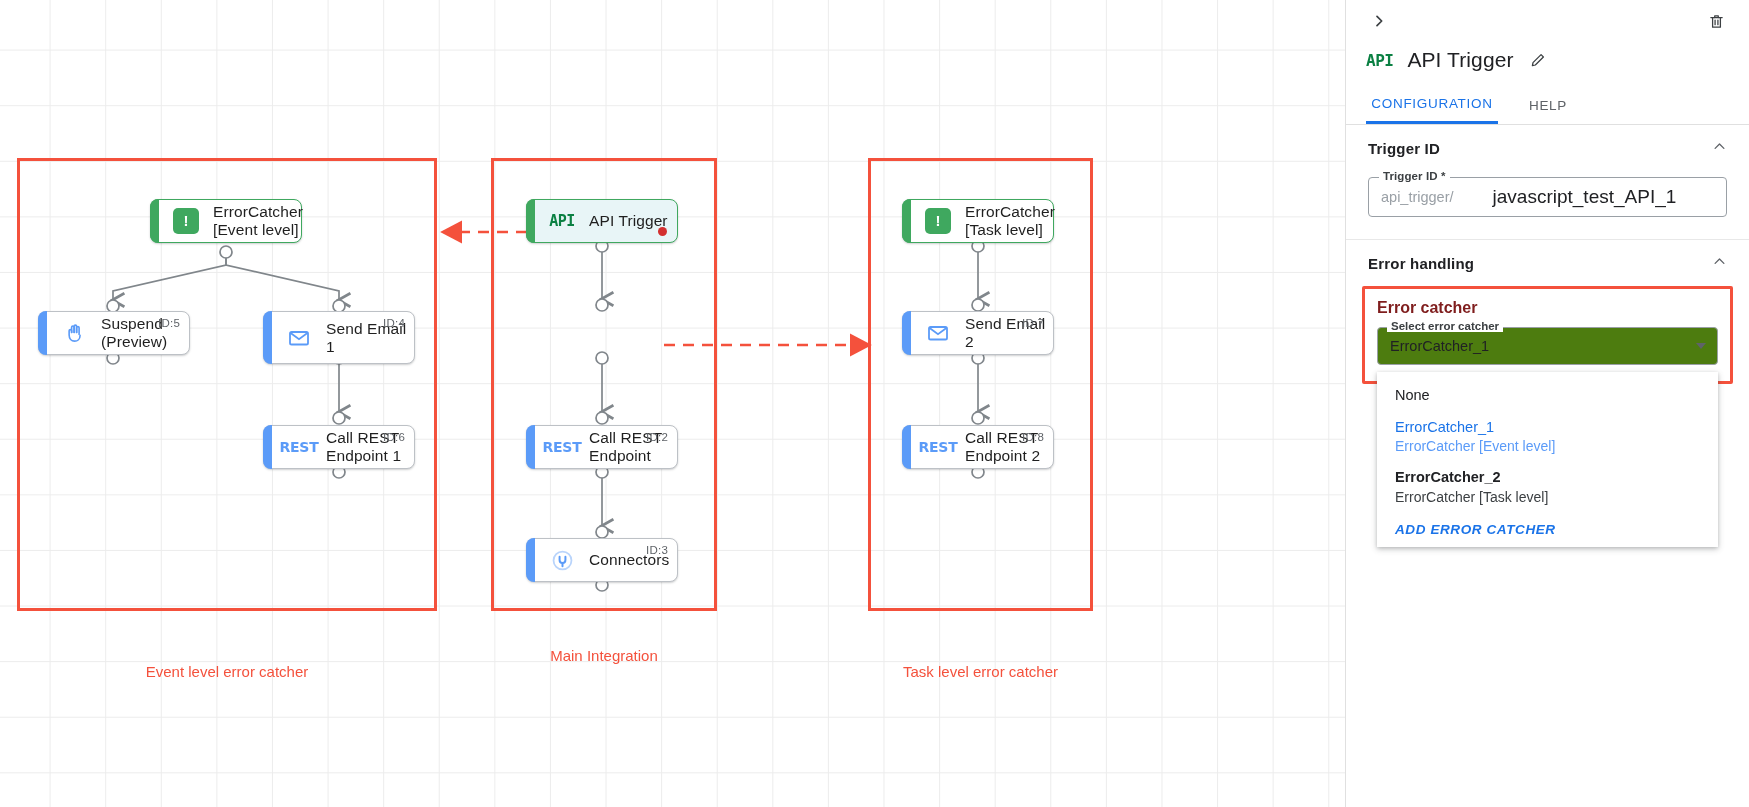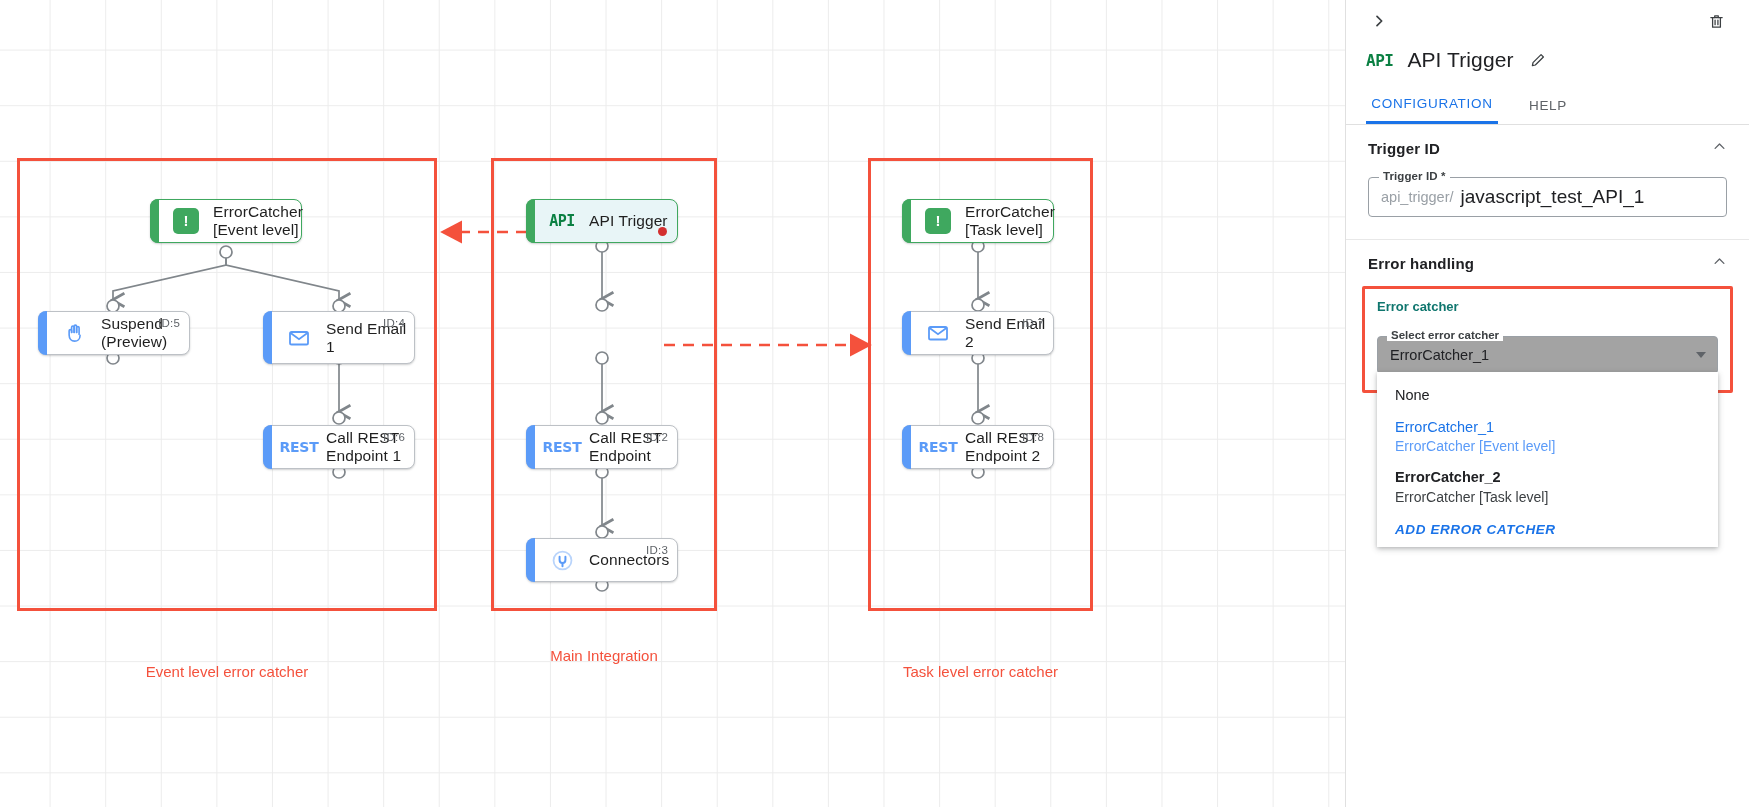--- a/index.html
+++ b/index.html
@@ -102,38 +102,38 @@
     padding:0 22px;height:46px;
   }
   .sec-head .t{font-size:15px;font-weight:700;color:#202124;letter-spacing:.2px;}
   .sec-head .chev{color:#5f6368;font-size:12px;cursor:pointer;}
   .sec-divider{height:1px;background:#e8e8e8;margin:0 0 0 0;}
 
   
   .field-wrap{position:relative;margin:6px 22px 0 22px;}
   .field{
     position:relative;height:40px;border:1px solid #9aa0a6;border-radius:4px;
-    display:flex;align-items:center;padding:0 12px;box-sizing:border-box;background:#fff;
+    display:flex;align-items:center;padding:0 12px;box-sizing:border-box;background:#fff;gap:32px;
   }
   .field .legend{
     position:absolute;top:-8px;left:10px;background:#fff;padding:0 4px;
     font-size:11.5px;color:#3c4043;font-weight:700;letter-spacing:.1px;
   }
   .field .prefix{color:#9aa0a6;font-size:14.5px;margin-right:7px;}
   .field .val{color:#202124;font-size:19px;}
 
   
   #err-block{
     position:relative;margin:0 16px 0 16px;border:3px solid #f4513c;border-radius:2px;
     padding:10px 12px 16px 12px;box-sizing:border-box;
   }
-  .err-caption{font-size:13px;font-weight:700;color:#0f766e;margin-bottom:22px;}
+  .err-caption{font-size:16px;font-weight:700;color:#7f1d1d;margin-bottom:10px;}
   .sel-field{
     position:relative;height:38px;border:1px solid #9aa0a6;border-radius:4px;
-    display:flex;align-items:center;padding:0 12px;box-sizing:border-box;background:#a3a3a3;cursor:pointer;
+    display:flex;align-items:center;padding:0 12px;box-sizing:border-box;background:#4d7c0f;cursor:pointer;
   }
   .sel-field .legend{
     position:absolute;top:-8px;left:9px;background:#fff;padding:0 4px;
     font-size:11.5px;color:#3c4043;font-weight:700;
   }
   .sel-field .val{font-size:14.5px;color:#202124;}
   .sel-field .arrow{
     position:absolute;right:11px;top:50%;transform:translateY(-50%);
     width:0;height:0;border-left:5px solid transparent;border-right:5px solid transparent;
     border-top:6px solid #5f6368;

